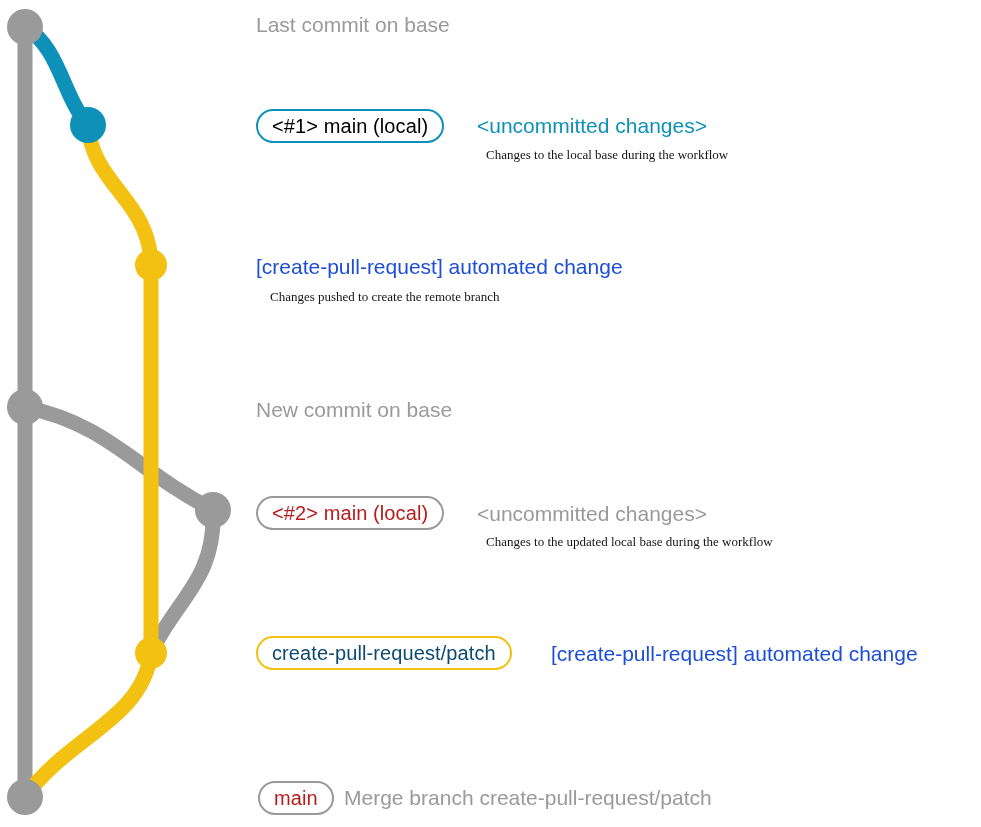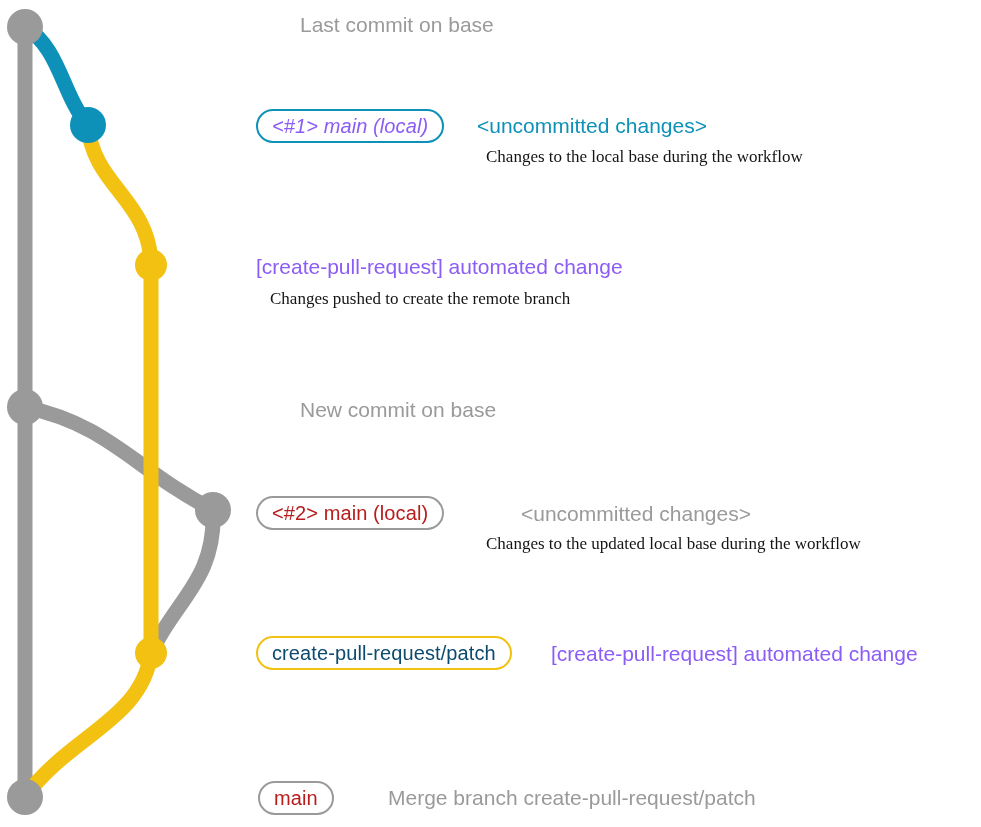--- a/index.html
+++ b/index.html
@@ -31,27 +31,27 @@
     position: absolute;
   }
 
   .headline {
     font-family: "Liberation Sans", sans-serif;
     font-size: 21px;
     font-weight: 400;
     white-space: nowrap;
     line-height: 1;
   }
-  .headline.gray   { color: #9a9a9a; margin-left: 44px; }
-  .headline.yellow { color: #8b5cf6; }
+  .headline.gray   { color: #9a9a9a; }
+  .headline.yellow { color: #1d4ed8; }
   .headline.blue   { color: #0d91b8; }
 
   .subline {
     font-family: "Liberation Serif", serif;
-    font-size: 17px;
+    font-size: 13px;
     font-weight: 400;
     color: #141414;
     white-space: nowrap;
     line-height: 1;
   }
 
   
   .badge {
     position: absolute;
     display: inline-flex;
@@ -62,21 +62,21 @@
     border-radius: 17px;
     font-family: "Liberation Sans", sans-serif;
     font-size: 20px;
     font-weight: 400;
     letter-spacing: 0.1px;
     white-space: nowrap;
     background: #ffffff;
     padding: 0 14px;
     height: 34px;
   }
-  .badge.blue   { color: #8b5cf6; border-color: #0d91b8; font-style: italic; }
+  .badge.blue   { color: #000000; border-color: #0d91b8; }
   .badge.gray   { color: #b91c1c; border-color: #9a9a9a; }
   .badge.yellow { color: #0c4a6e; border-color: #f2c112; }
 </style>
 </head>
 <body>
 
 <div id="canvas">
 
   <svg id="graph" viewBox="0 0 981 827" width="981" height="827" xmlns="http://www.w3.org/2000/svg">
 

